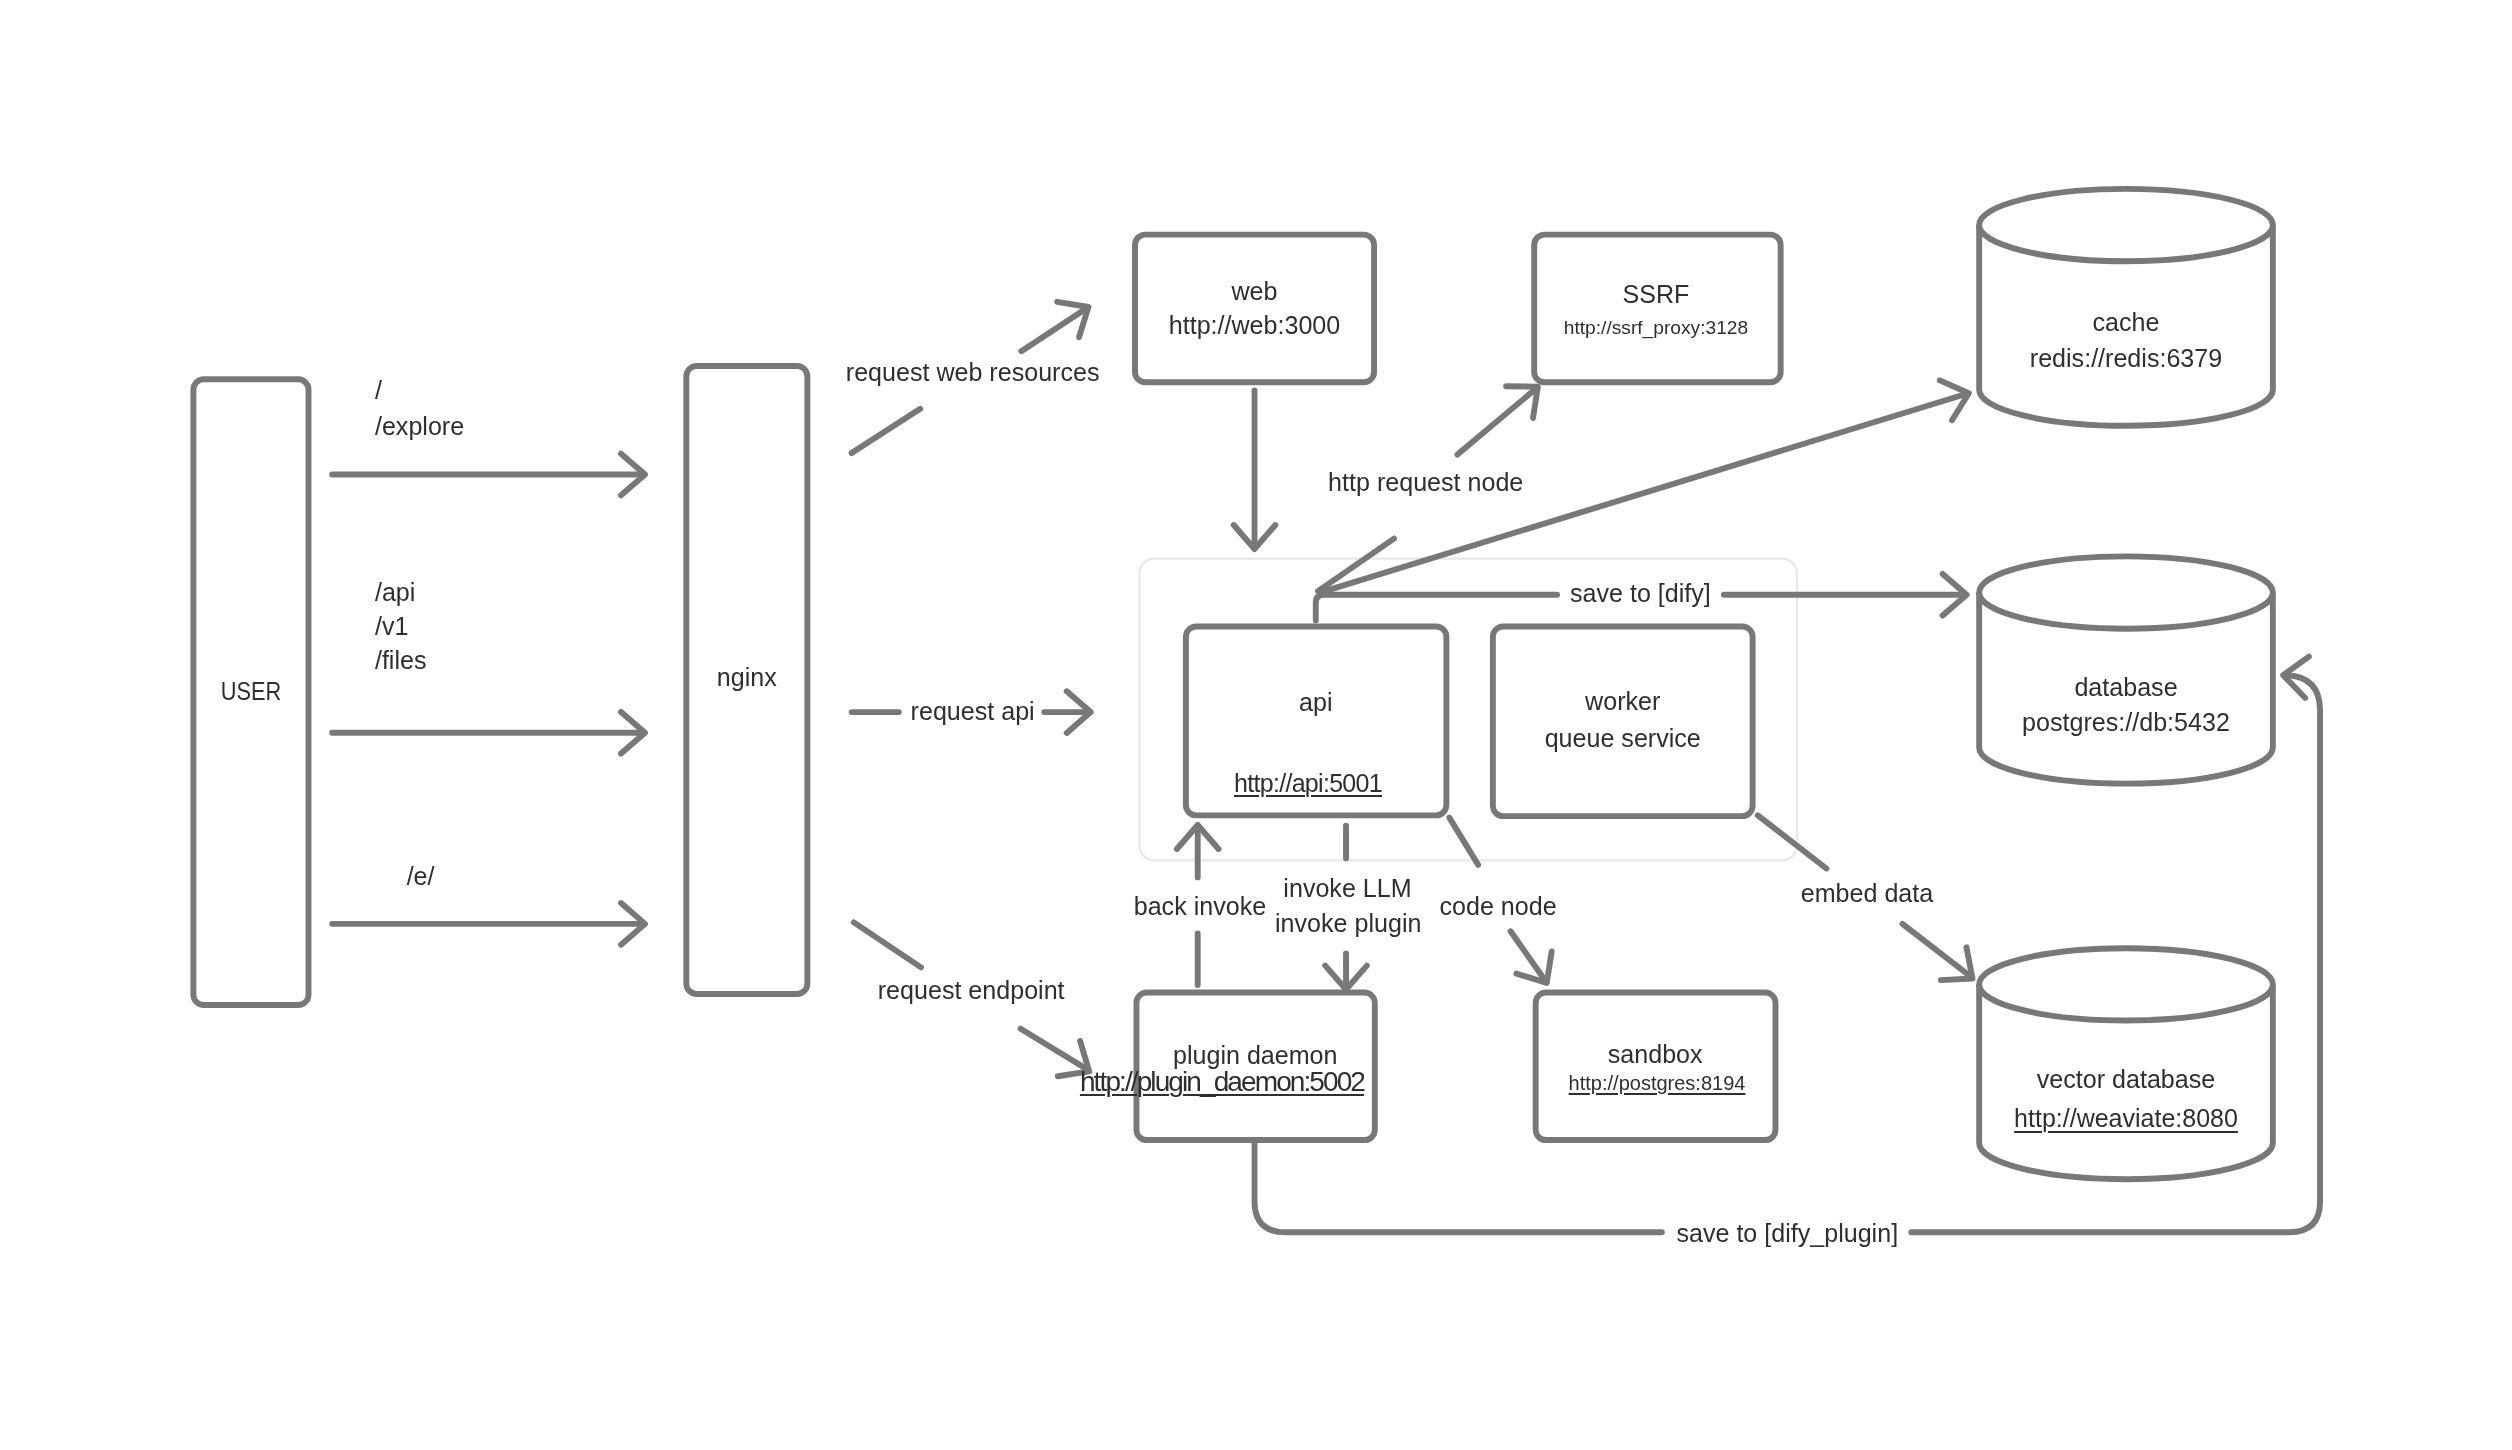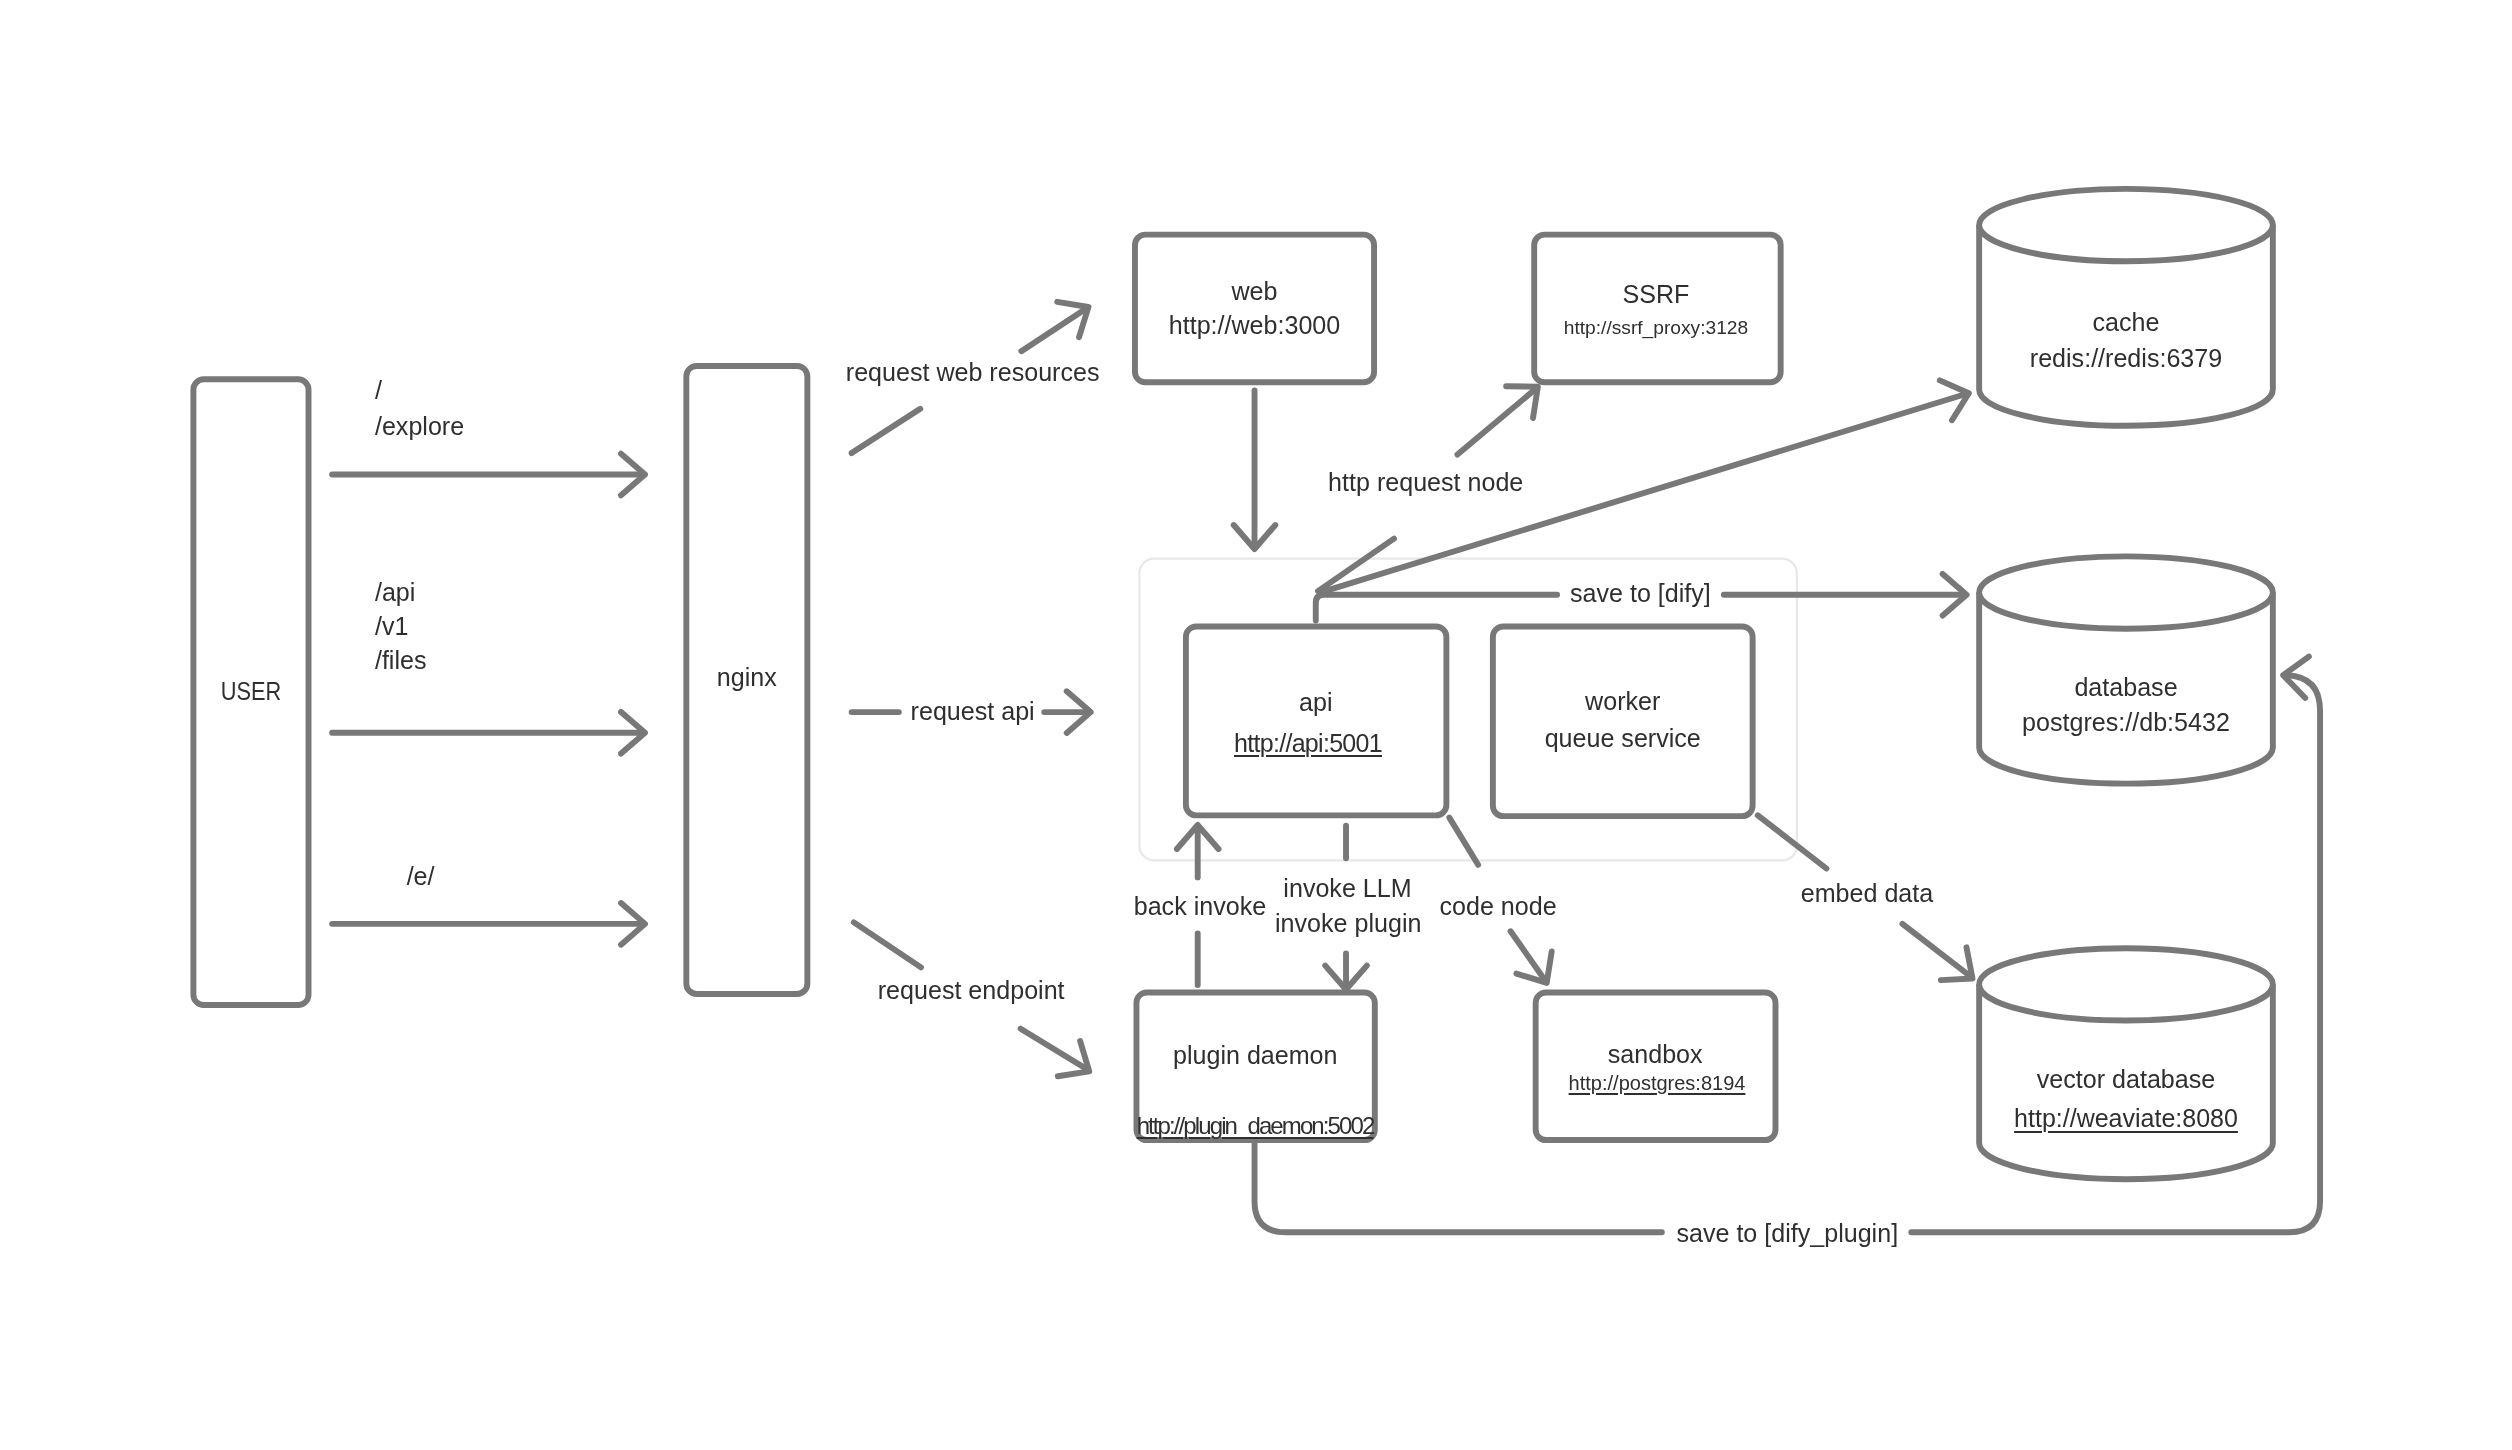--- a/index.html
+++ b/index.html
@@ -95,18 +95,18 @@
 <text x="2223" y="816" font-size="34" text-anchor="middle" fill="#2f2f2f" font-weight="400">save to [dify]</text>
 <text x="1318" y="976" font-size="34" text-anchor="middle" fill="#2f2f2f" font-weight="400">request api</text>
 <text x="1626" y="1240" font-size="34" text-anchor="middle" fill="#2f2f2f" font-weight="400">back invoke</text>
 <text x="1826" y="1215" font-size="34" text-anchor="middle" fill="#2f2f2f" font-weight="400">invoke LLM</text>
 <text x="1827" y="1263" font-size="34" text-anchor="middle" fill="#2f2f2f" font-weight="400">invoke plugin</text>
 <text x="2030" y="1240" font-size="34" text-anchor="middle" fill="#2f2f2f" font-weight="400">code node</text>
 <text x="2530" y="1222" font-size="34" text-anchor="middle" fill="#2f2f2f" font-weight="400">embed data</text>
 <text x="1316" y="1354" font-size="34" text-anchor="middle" fill="#2f2f2f" font-weight="400">request endpoint</text>
 <text x="2422" y="1683" font-size="34" text-anchor="middle" fill="#2f2f2f" font-weight="400">save to [dify_plugin]</text>
 </svg>
-<div class="u" style="left:1308px;top:731px;font-size:25px;line-height:25px;text-underline-offset:3px;letter-spacing:-0.7px;">http://api:5001</div>
-<div class="u" style="left:1255px;top:1072px;font-size:24px;line-height:20px;text-underline-offset:3px;letter-spacing:-1.9px;margin-top:44px;">http://plugin_daemon:5002</div>
+<div class="u" style="left:1308px;top:771px;font-size:25px;line-height:25px;text-underline-offset:3px;letter-spacing:-0.7px;">http://api:5001</div>
+<div class="u" style="left:1222px;top:1072px;font-size:28px;line-height:20px;text-underline-offset:3px;letter-spacing:-1.9px;">http://plugin_daemon:5002</div>
 <div class="u" style="left:1657px;top:1073px;font-size:20px;line-height:20px;text-underline-offset:3px;">http://postgres:8194</div>
 <div class="u" style="left:2126px;top:1106px;font-size:25px;line-height:25px;text-underline-offset:3.7px;text-align:center;">http://weaviate:8080</div>
 </div>
 
 
 </body></html>

